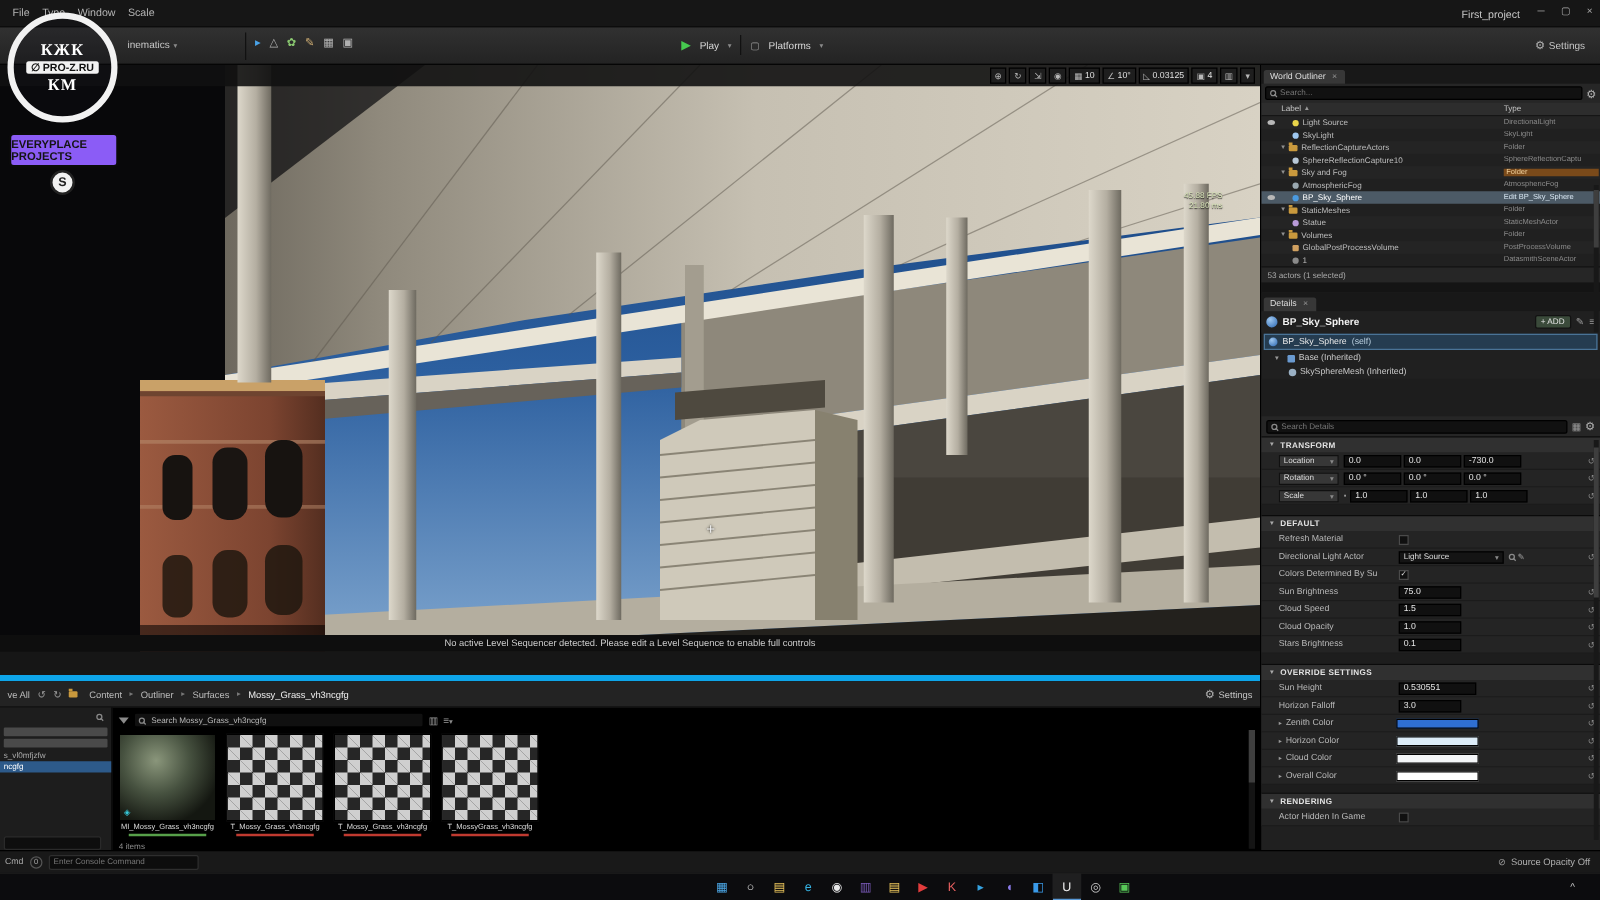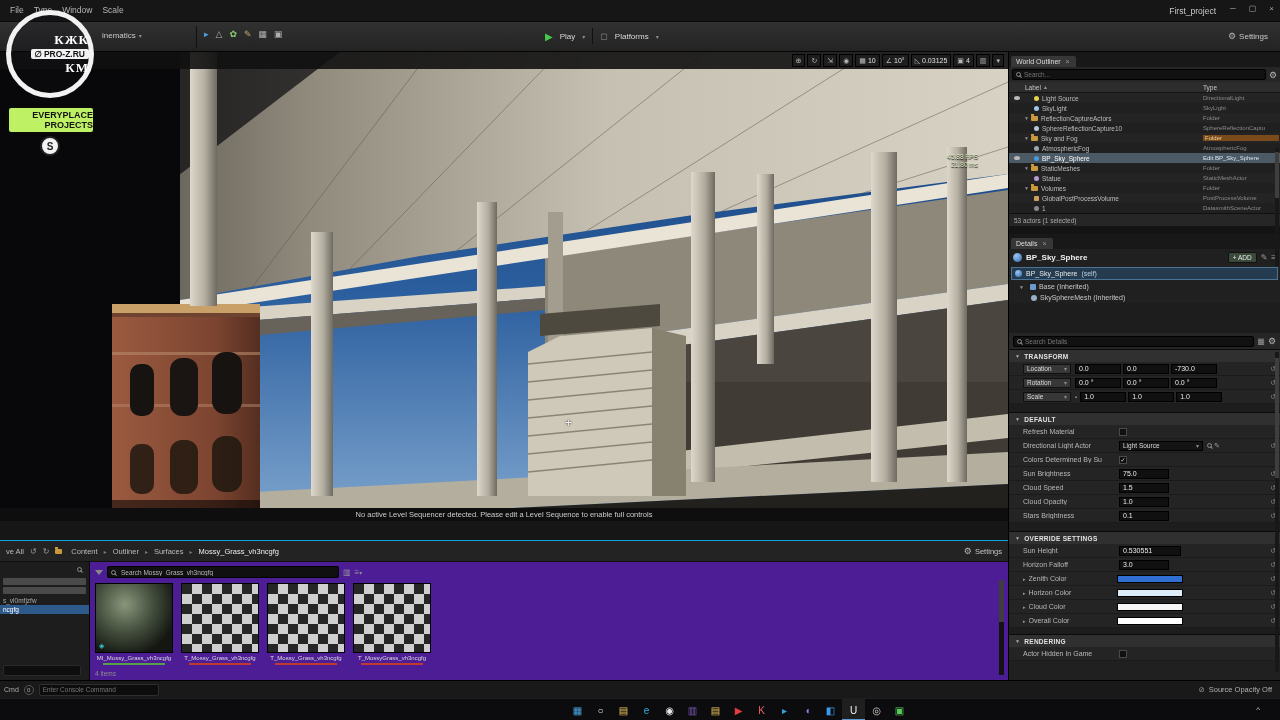--- a/index.html
+++ b/index.html
@@ -93,21 +93,21 @@
   .chk{width:8px;height:8px;background:#101010;border:1px solid #4a4a4a;font-size:6px;line-height:7px;color:#ddd;text-align:center;flex:none;}
   .swatch{width:66px;height:8px;border:1px solid #000;}
   .reset{margin-left:auto;margin-right:4px;color:#8a8a8a;font-size:7px;}
   .lockico{color:#999;font-size:6px;margin-right:3px;}
   .exp3{font-size:5px;color:#999;margin-right:3px;}
   .miniic{color:#9a9a9a;font-size:7px;margin-left:2px;}
   .vscroll{position:absolute;width:4px;background:#181818;right:1px;}
   .vthumb{width:4px;background:#3e3e3e;}
 
   
-  .cb{position:absolute;top:540px;left:0;width:1008px;height:140px;background:#4c1d95;border-top:1px solid #0ea5e9;}
+  .cb{position:absolute;top:540px;left:0;width:1008px;height:140px;background:#000000;border-top:5px solid #0ea5e9;}
   .cb-path{height:21px;display:flex;align-items:center;gap:6px;padding:0 6px;background:#232323;border-bottom:1px solid #101010;font-size:7.5px;color:#bbb;}
   .crumb-sep{color:#777;font-size:6px;}
   .crumb.last{color:#eee;}
   .cb-settings{margin-left:auto;display:flex;gap:3px;align-items:center;font-size:7.5px;color:#c5c5c5;}
   .navic{color:#9a9a9a;font-size:8px;}
   .cb-body{display:flex;height:119px;}
   .cb-side{width:90px;background:#1d1d1d;border-right:1px solid #060606;position:relative;padding-top:14px;}
   .side-mag{position:absolute;top:5px;right:7px;}
   .sbar{height:7px;background:#4a4a4a;margin:2px 3px;border-radius:1px;}
   .sideitem{font-size:6.5px;color:#aaa;padding:1px 3px;white-space:nowrap;overflow:hidden;}
@@ -138,24 +138,24 @@
   .consoleinput{width:120px;height:12px;background:#0d0d0d;border:1px solid #2e2e2e;border-radius:2px;color:#888;font-size:6.5px;padding:0 3px;font-family:inherit;outline:none;}
   .srcctl{margin-left:auto;display:flex;gap:4px;align-items:center;font-size:7.5px;color:#b0b0b0;padding-right:4px;}
   .taskbar{position:absolute;top:698px;left:0;right:0;height:22px;background:#0c0c0e;border-top:1px solid #1e1e1e;}
   .tbicons{position:absolute;left:566px;top:0;display:flex;height:22px;}
   .tbi{width:23px;display:flex;align-items:center;justify-content:center;font-size:10px;}
   .tbi.active{background:rgba(255,255,255,.08);box-shadow:inset 0 -2px 0 #5a9ad8;}
   .tray{position:absolute;right:20px;top:6px;color:#ccc;font-size:8px;}
 
   
   .logo{position:absolute;left:2px;top:-6px;width:102px;height:180px;z-index:60;pointer-events:none;}
-  .logo-circle{position:absolute;left:4px;top:16px;width:88px;height:88px;border:5px solid #f2f2f2;border-radius:50%;background:rgba(15,15,25,.25);display:flex;flex-direction:column;align-items:flex-end;justify-content:center;gap:1px;}
+  .logo-circle{position:absolute;left:4px;top:16px;width:88px;height:88px;border:5px solid #f2f2f2;border-radius:50%;background:rgba(15,15,25,.25);display:flex;flex-direction:column;align-items:center;justify-content:center;gap:1px;}
   .l1,.l3{font-family:"Liberation Serif",serif;font-weight:bold;font-size:13px;color:#fff;letter-spacing:1px;}
   .lband{background:#f2f2f2;color:#111;font-size:8.5px;font-weight:bold;padding:0 4px;border-radius:2px;display:flex;gap:2px;align-items:center;}
-  .logo-box{position:absolute;left:5px;top:112px;width:88px;background:#bef264;border:2px solid #0a0a0a;border-radius:4px;padding:2px 0;text-align:right;color:#141414;font-weight:bold;font-size:9px;line-height:10px;}
+  .logo-box{position:absolute;left:5px;top:112px;width:88px;background:#8b5cf6;border:2px solid #0a0a0a;border-radius:4px;padding:2px 0;text-align:left;color:#141414;font-weight:bold;font-size:9px;line-height:10px;}
   .logo-s{position:absolute;left:38px;top:142px;width:20px;height:20px;border-radius:50%;background:#f2f2f2;border:2px solid #222;display:flex;align-items:center;justify-content:center;font-size:10px;font-weight:bold;color:#222;}
 </style>
 </head>
 <body>
 
 <div id="root">
 
   <div class="menubar">
     <div class="menus">
       <span>File</span>

